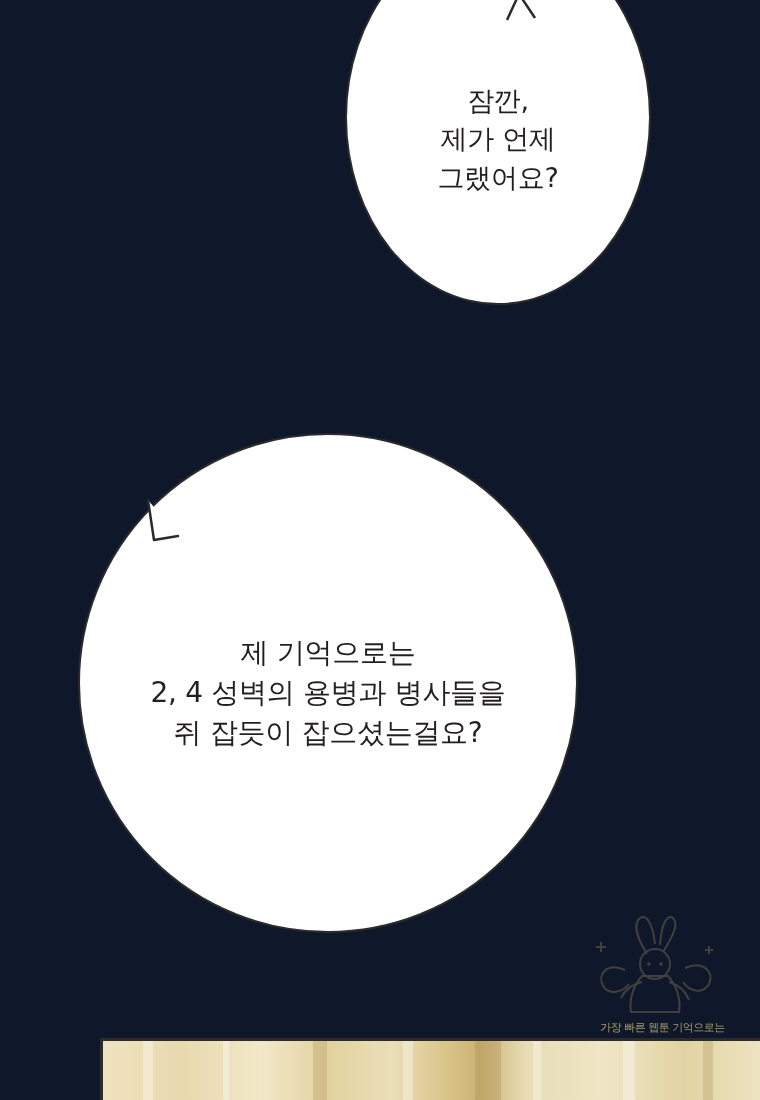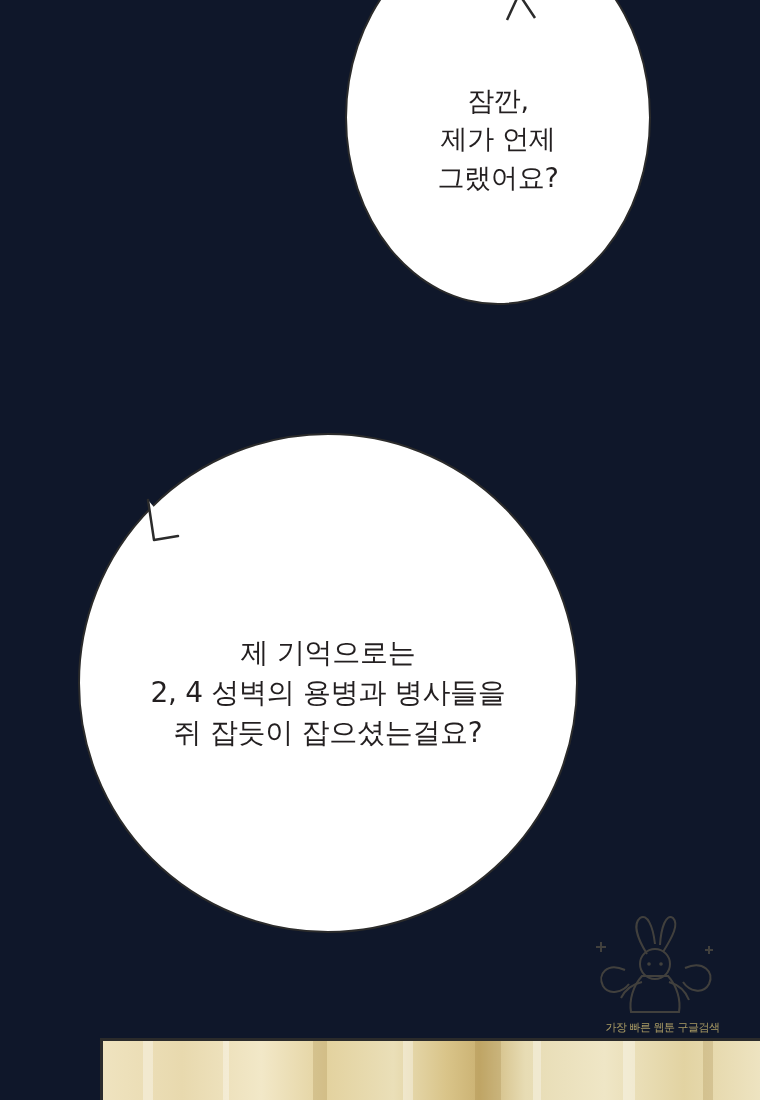--- a/index.html
+++ b/index.html
@@ -217,16 +217,16 @@
 
           <path d="M16 30 l0 10 M11 35 l10 0"></path>
           <path d="M124 34 l0 8 M120 38 l8 0"></path>
         </g>
         <g fill="#a89464">
           <circle cx="64" cy="52" r="1.8"></circle>
           <circle cx="76" cy="52" r="1.8"></circle>
         </g>
       </svg>
     </div>
-    <div class="wm-line1">가장 빠른 웹툰 구글검색</div>
+    <div class="wm-line1">가장 빠른 웹툰 기억으로는</div>
   </div>
 
 </div>
 
 </body></html>

